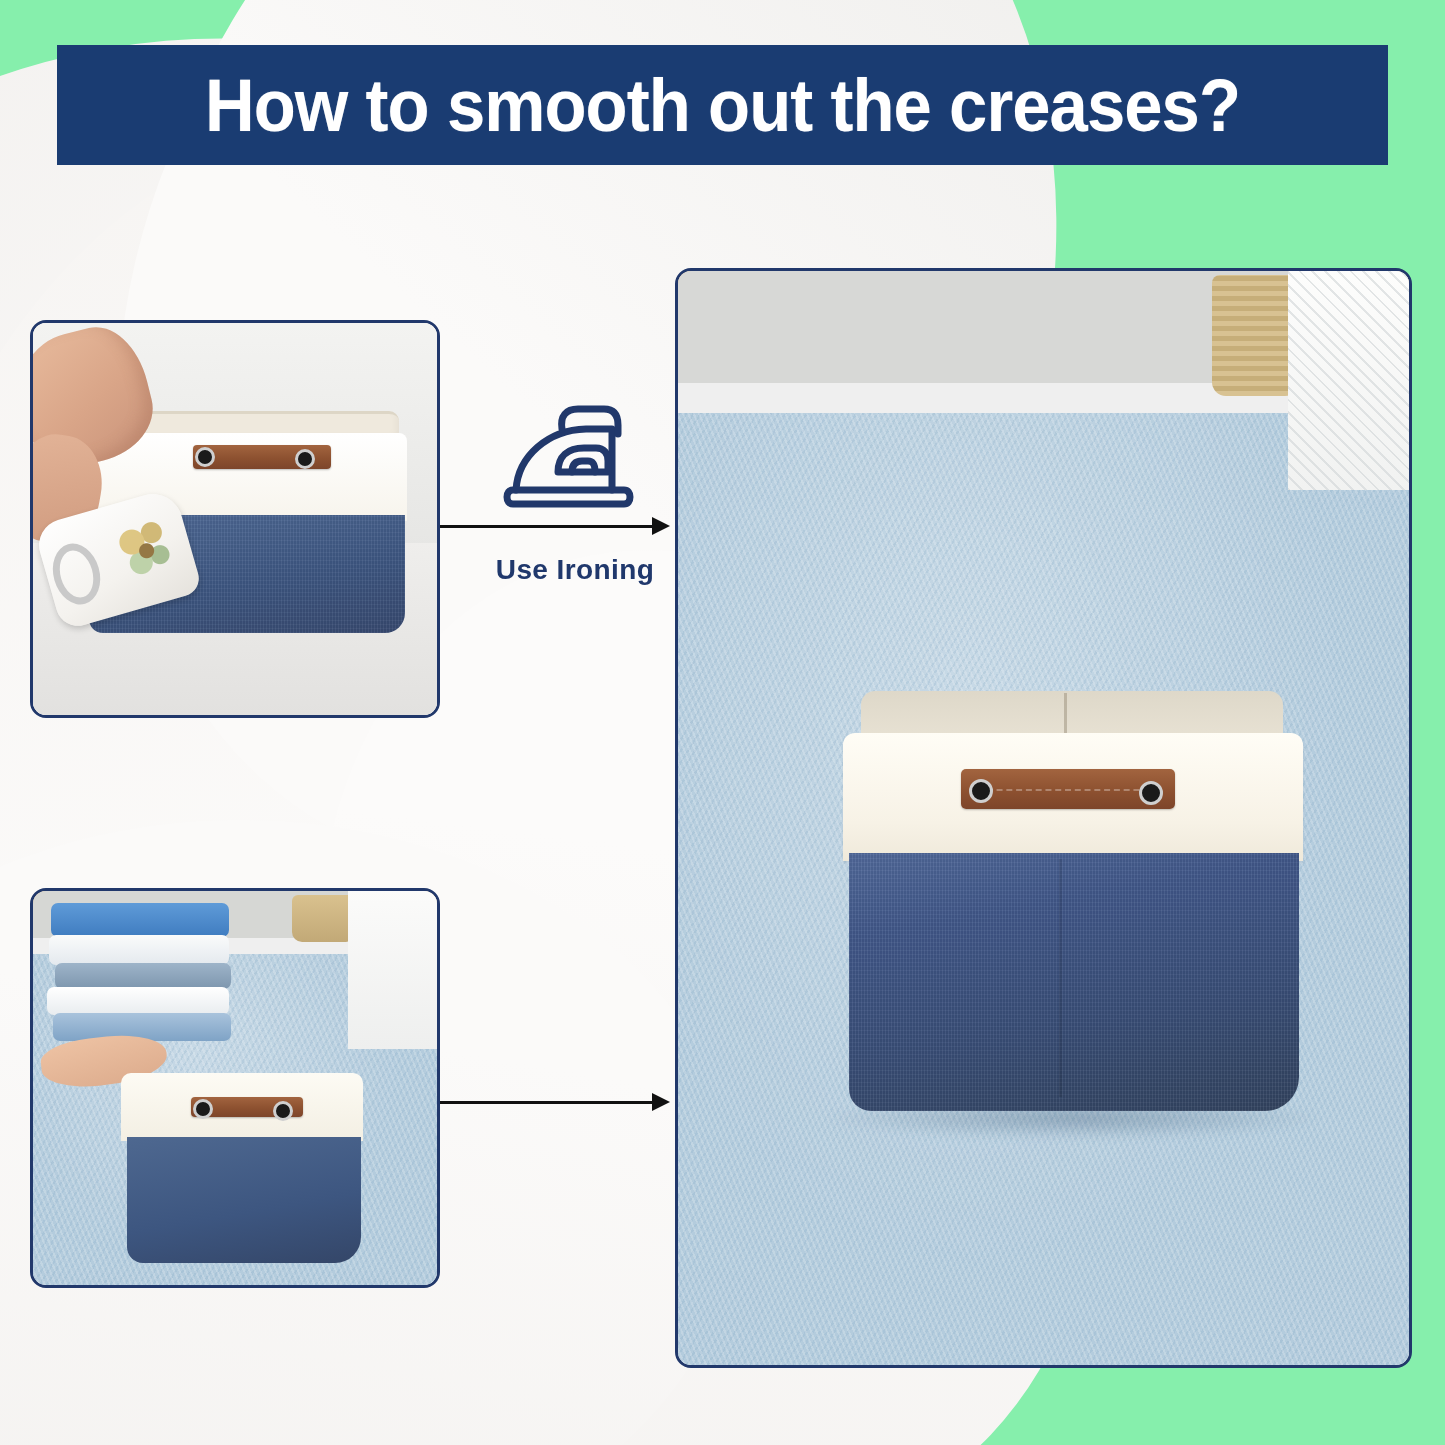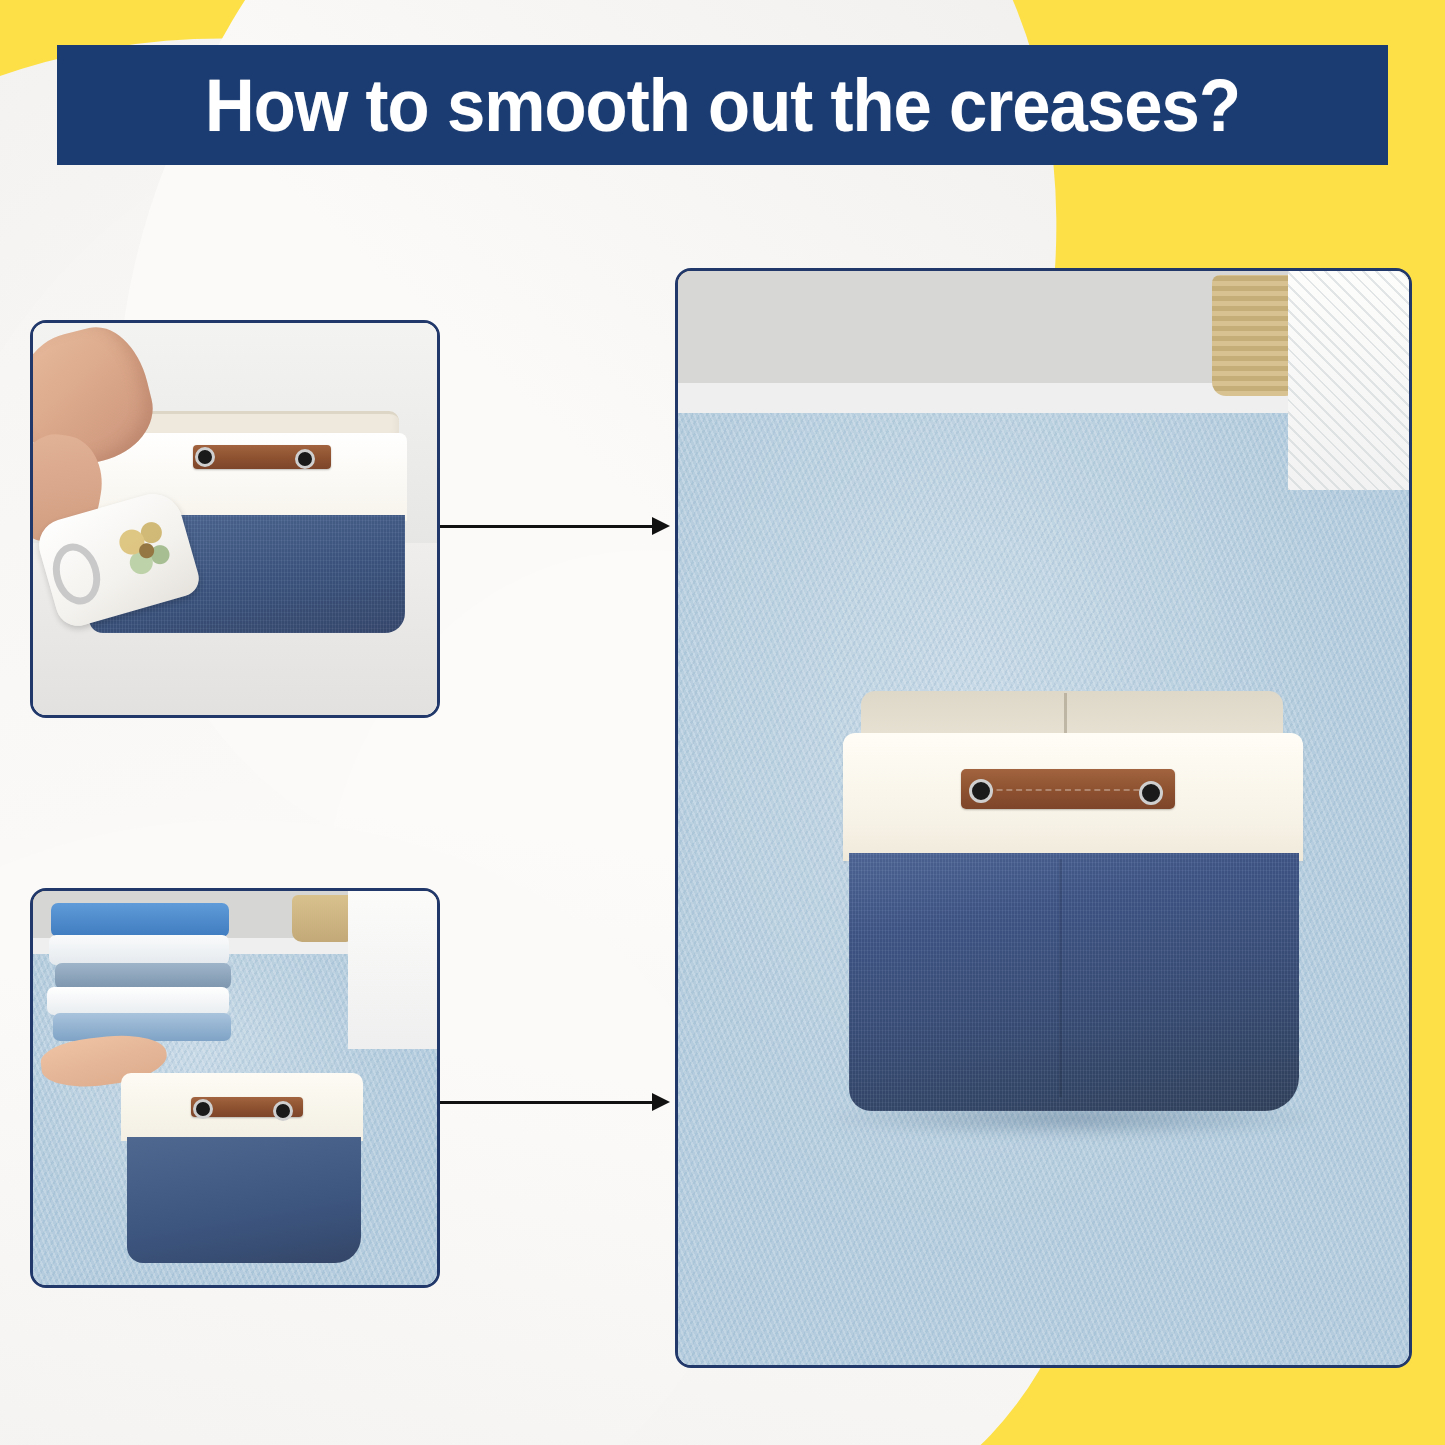--- a/index.html
+++ b/index.html
@@ -8,21 +8,21 @@
     width: 1445px;
     height: 1445px;
     overflow: hidden;
     font-family: "Liberation Sans", sans-serif;
   }
 
   #page {
     position: relative;
     width: 1445px;
     height: 1445px;
-    background: #fde047;
+    background: #86efac;
     overflow: hidden;
   }
 
   
   .bg-layer { position: absolute; inset: 0; overflow: hidden; pointer-events: none; }
   .swoosh {
     position: absolute;
     border-radius: 50%;
     background: transparent;
   }
@@ -427,20 +427,32 @@
         <div class="white-band"></div>
         <div class="blue-body"></div>
         <div class="body-seam"></div>
         <div id="main-handle" class="leather-handle"></div>
         <div id="main-grommet-l" class="grommet"></div>
         <div id="main-grommet-r" class="grommet"></div>
       </div>
     </div>
   </div>
 
+  <div id="step-iron" class="step-col">
+    <svg class="step-icon" viewBox="0 0 150 122">
+      <g fill="none" stroke="#21386b" stroke-width="7" stroke-linecap="round" stroke-linejoin="round">
+        <path d="M16 92 C18 58, 48 32, 86 31 L112 31 L112 92"></path>
+        <path d="M62 31 C60 18, 66 11, 78 11 L104 11 C114 11, 118 17, 118 27 L118 36"></path>
+        <path d="M58 74 C58 58, 68 50, 84 50 L96 50 C104 50, 108 55, 108 63 L108 74 Z"></path>
+        <path d="M72 74 C72 66, 76 63, 82 63 L88 63 C93 63, 95 66, 95 74"></path>
+        <path d="M13 92 L124 92 C128 92, 130 95, 130 99 C130 103, 128 106, 124 106 L13 106 C9 106, 7 103, 7 99 C7 95, 9 92, 13 92 Z"></path>
+      </g>
+    </svg>
+    <div class="step-caption cap-iron">Use Ironing</div>
+  </div>
 
   <div id="arrow-iron" class="arrow-row">
     <div class="arrow-line"></div>
     <div class="arrow-head"></div>
   </div>
 
 
   <div id="arrow-fill" class="arrow-row">
     <div class="arrow-line"></div>
     <div class="arrow-head"></div>

